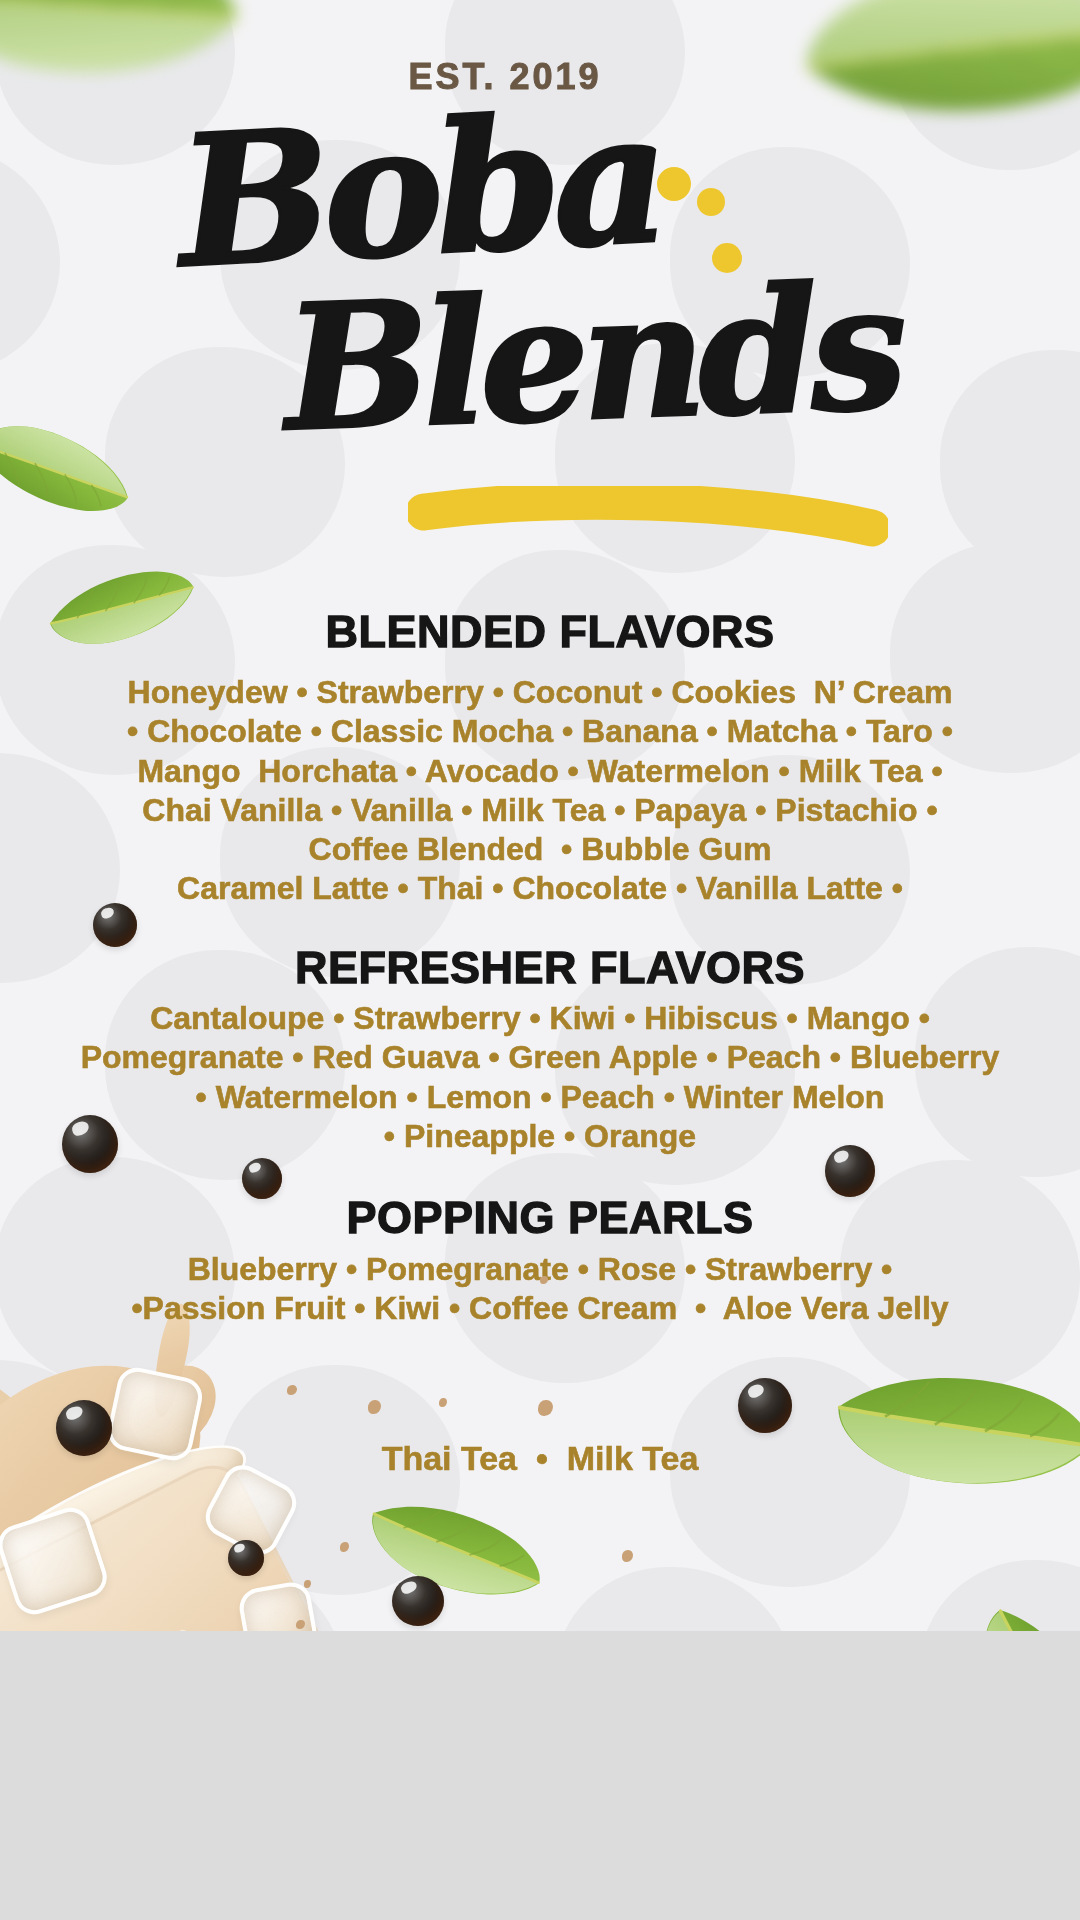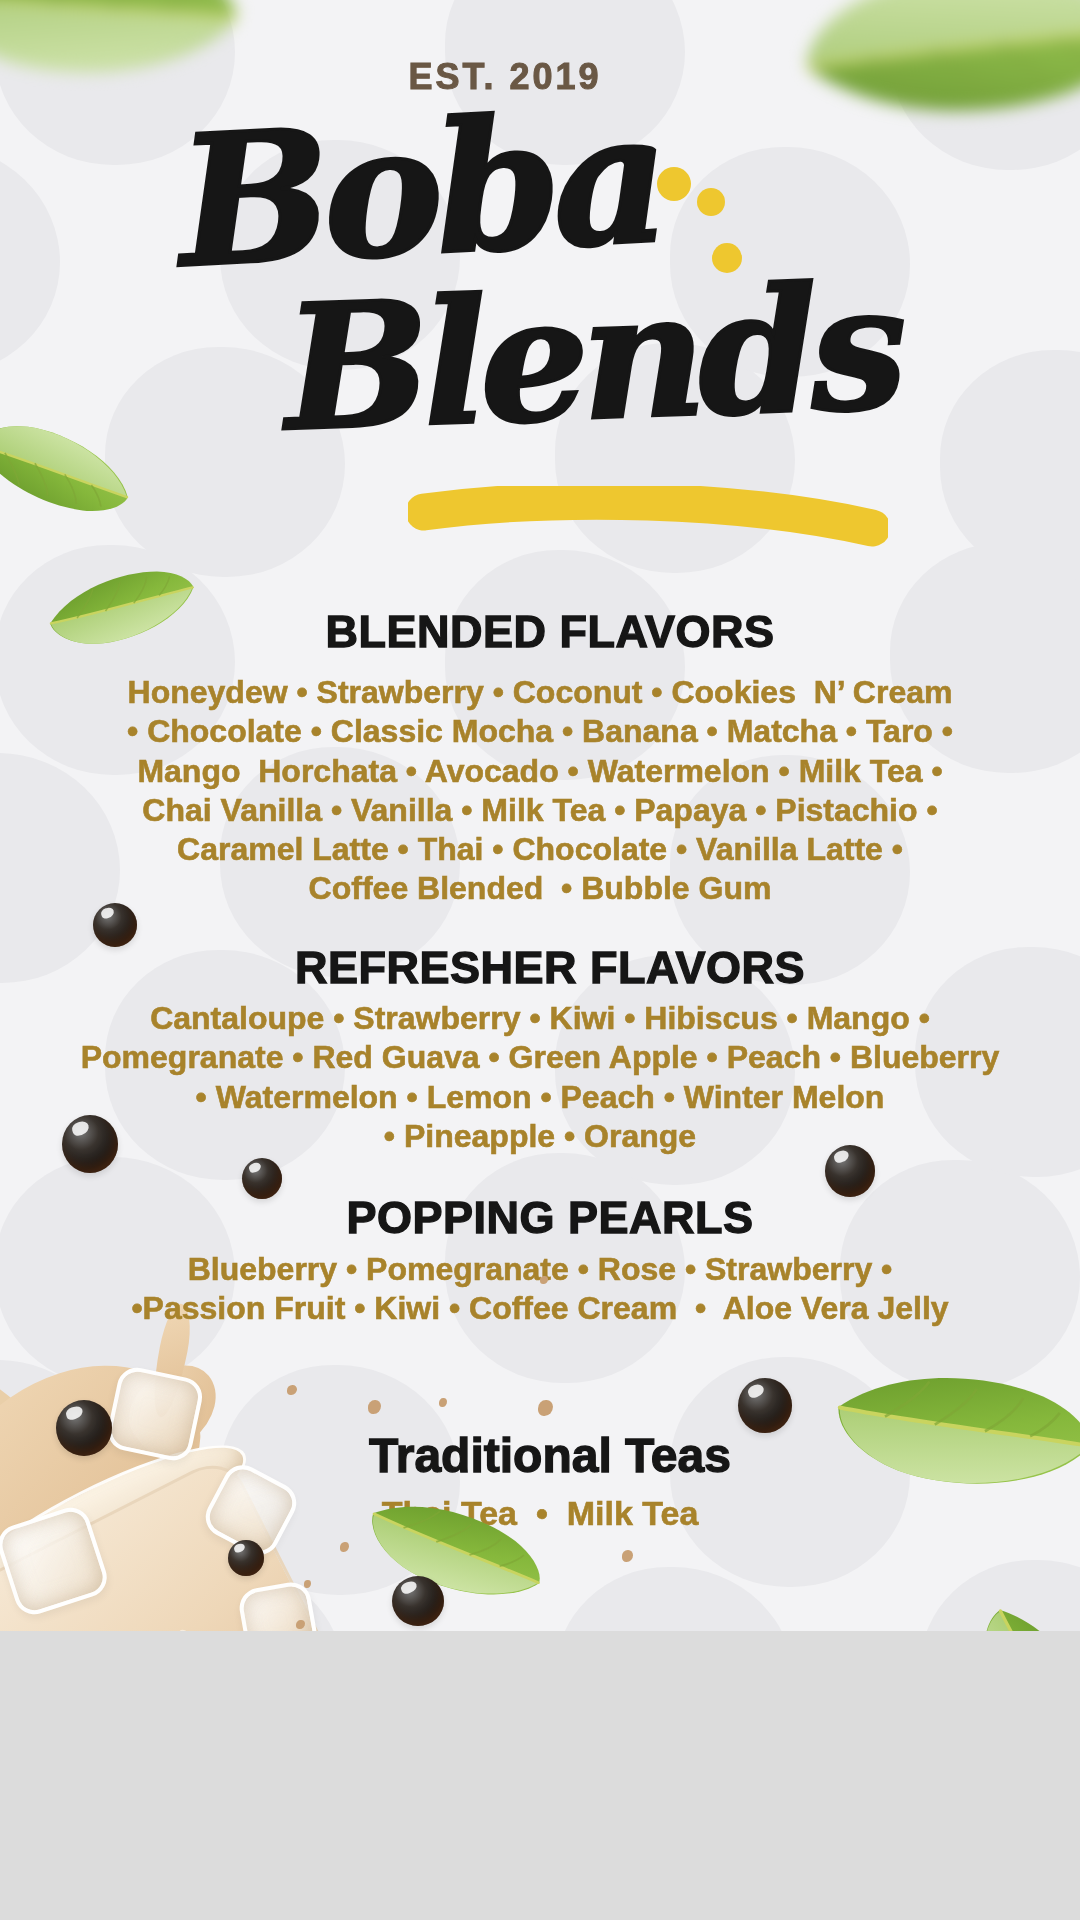--- a/index.html
+++ b/index.html
@@ -201,22 +201,22 @@
     <path d="M16,26 C150,8 330,12 464,42" fill="none" stroke="#eec72f" stroke-width="37" stroke-linecap="round"></path>
   </svg>
 
   <div class="sec" style="top:606px">
     <div class="sec-title">BLENDED FLAVORS</div>
     <div style="margin-top:15px">
       <div class="flavor-line">Honeydew • Strawberry • Coconut • Cookies  N’ Cream</div>
       <div class="flavor-line">• Chocolate • Classic Mocha • Banana • Matcha • Taro •</div>
       <div class="flavor-line">Mango  Horchata • Avocado • Watermelon • Milk Tea •</div>
       <div class="flavor-line">Chai Vanilla • Vanilla • Milk Tea • Papaya • Pistachio •</div>
+      <div class="flavor-line">Coffee Blended  • Bubble Gum</div>
       <div class="flavor-line">Caramel Latte • Thai • Chocolate • Vanilla Latte •</div>
-      <div class="flavor-line">Coffee Blended  • Bubble Gum</div>
     </div>
   </div>
 
   <div class="sec" style="top:942px">
     <div class="sec-title">REFRESHER FLAVORS</div>
     <div style="margin-top:5px">
       <div class="flavor-line">Cantaloupe • Strawberry • Kiwi • Hibiscus • Mango •</div>
       <div class="flavor-line">Pomegranate • Red Guava • Green Apple • Peach • Blueberry</div>
       <div class="flavor-line">• Watermelon • Lemon • Peach • Winter Melon</div>
       <div class="flavor-line">• Pineapple • Orange</div>
@@ -225,21 +225,20 @@
 
   <div class="sec" style="top:1192px">
     <div class="sec-title">POPPING PEARLS</div>
     <div style="margin-top:6px">
       <div class="flavor-line">Blueberry • Pomegranate • Rose • Strawberry •</div>
       <div class="flavor-line">•Passion Fruit • Kiwi • Coffee Cream  •  Aloe Vera Jelly</div>
     </div>
   </div>
 
   <div class="sec" style="top:1428px">
-    <div class="sec-title rounded">Traditional Teas</div>
     <div style="margin-top:10px">
       <div class="flavor-line teas">Thai Tea  •  Milk Tea</div>
     </div>
   </div>
 
   <div class="price-block">
     <div class="price">REGULAR $7.25</div>
     <div class="dotrow">
       <span></span>
         <span></span>

